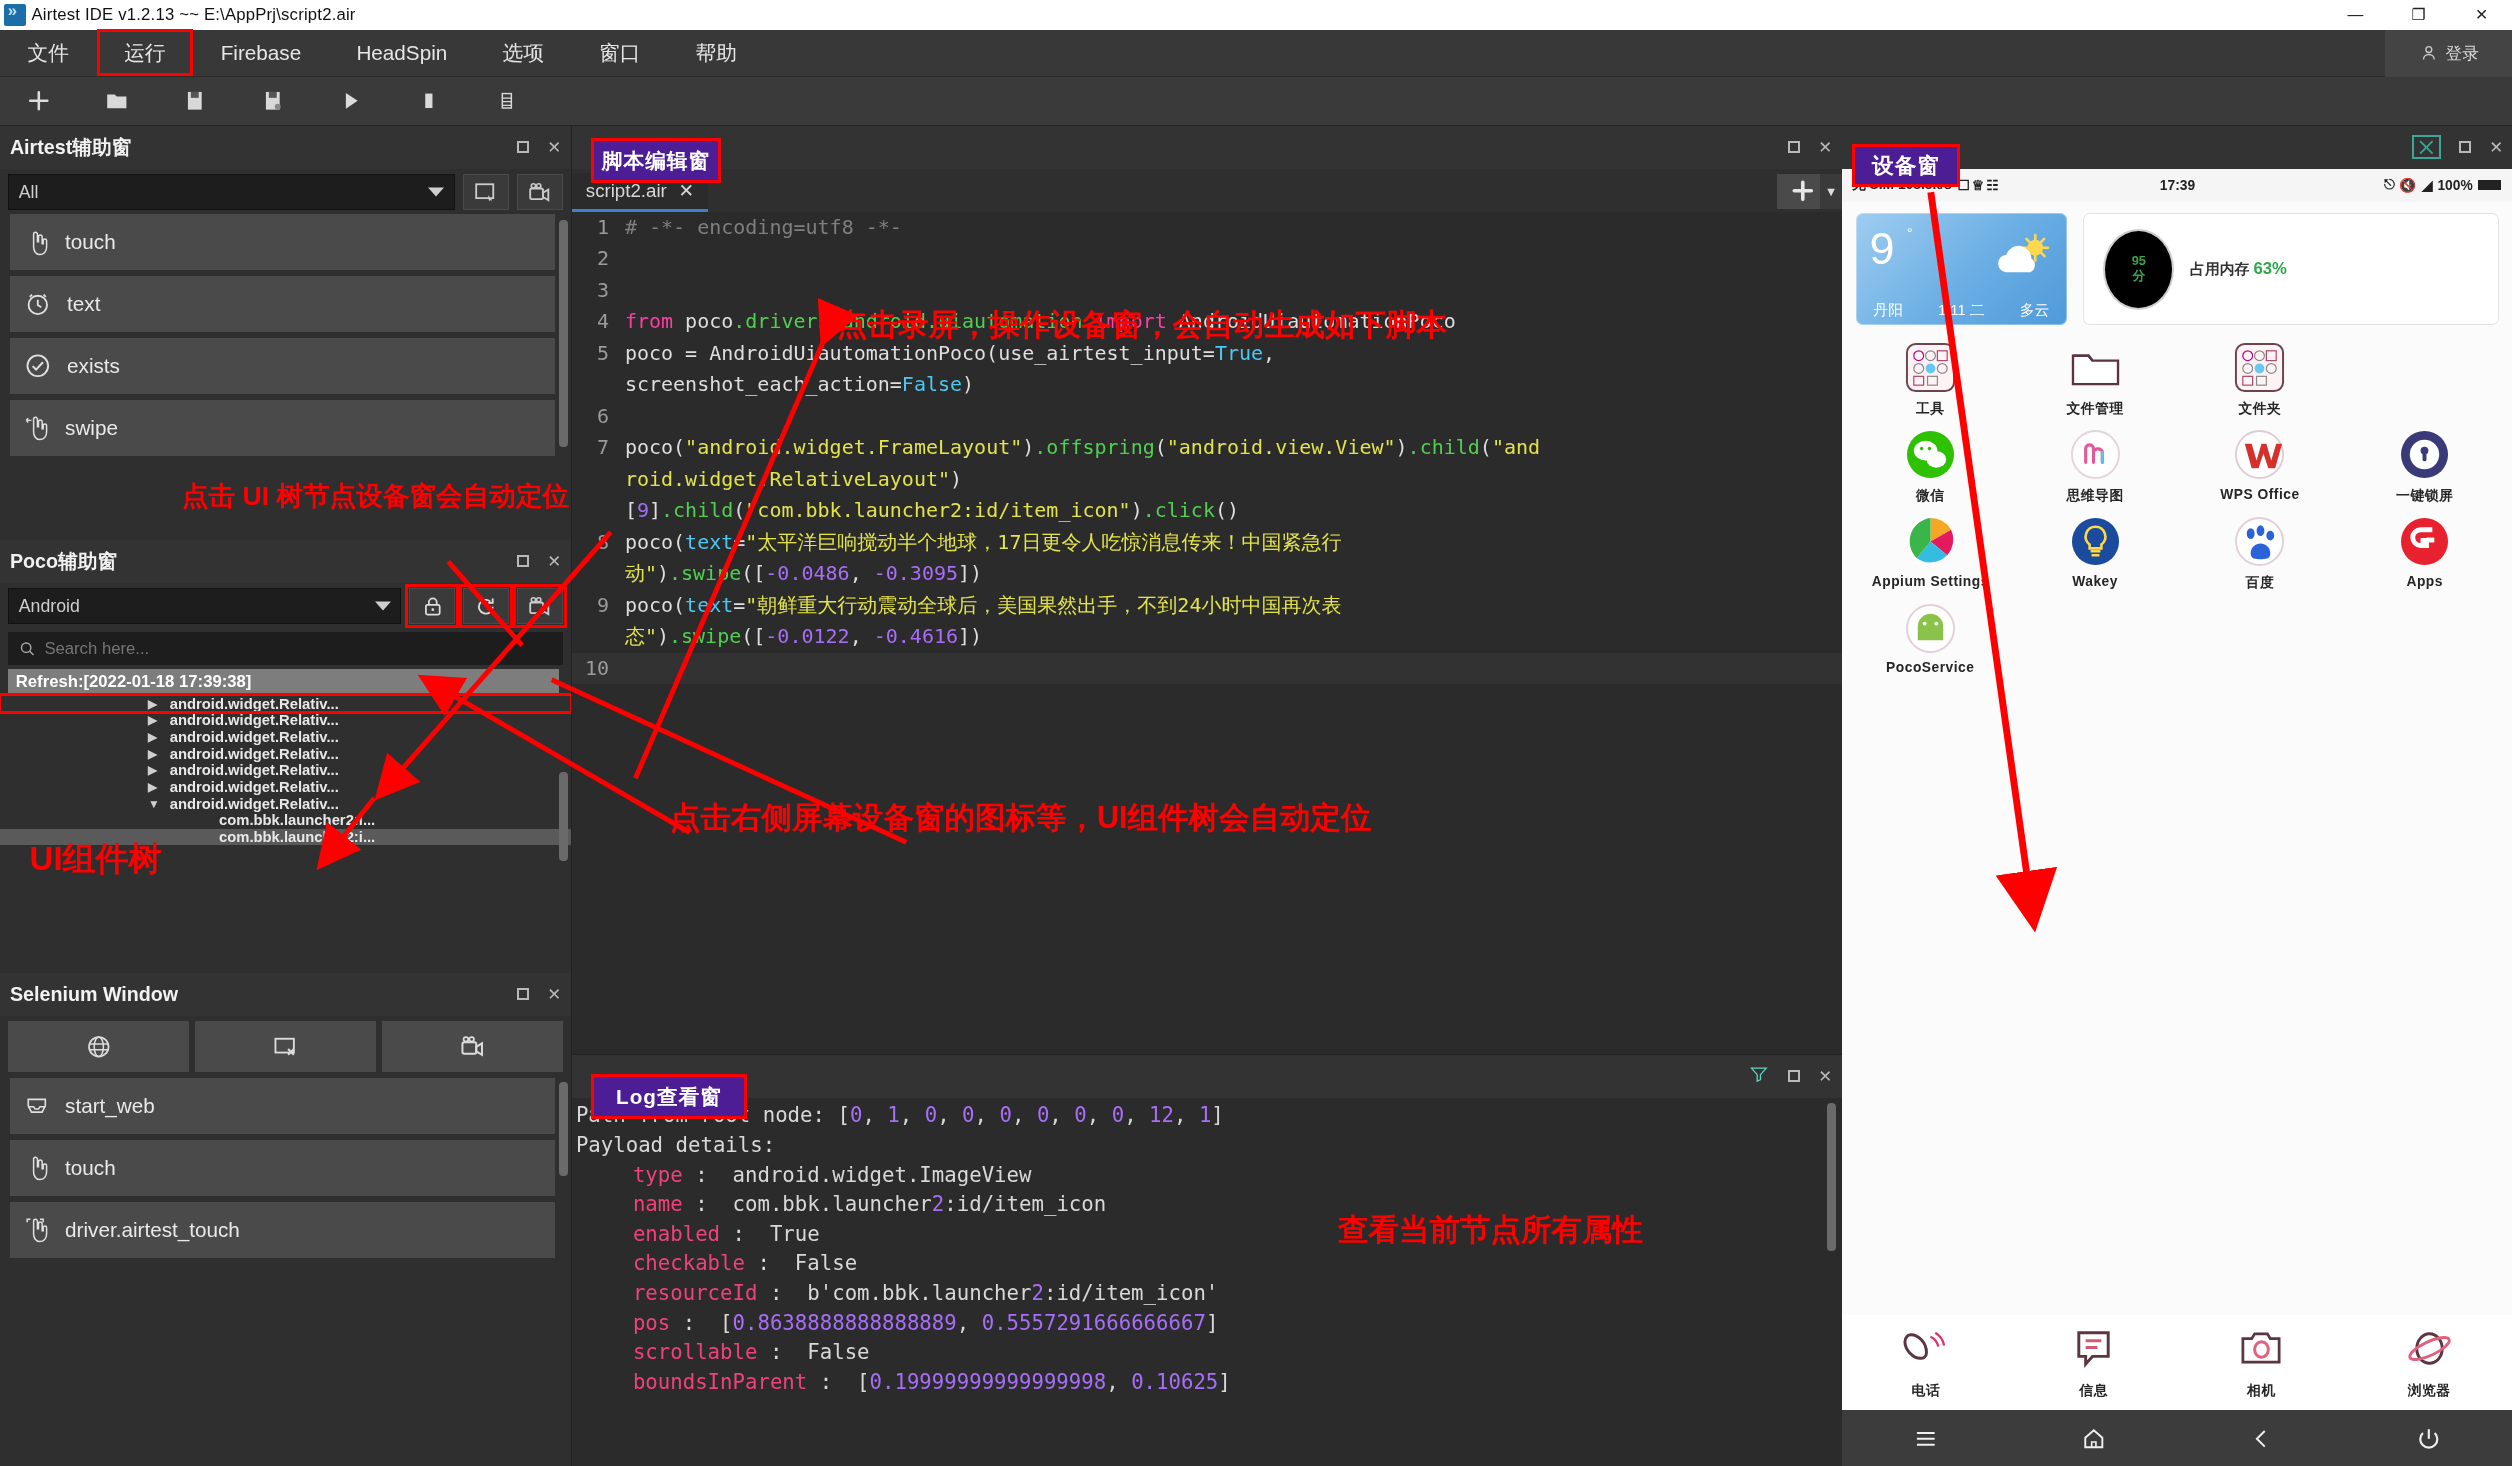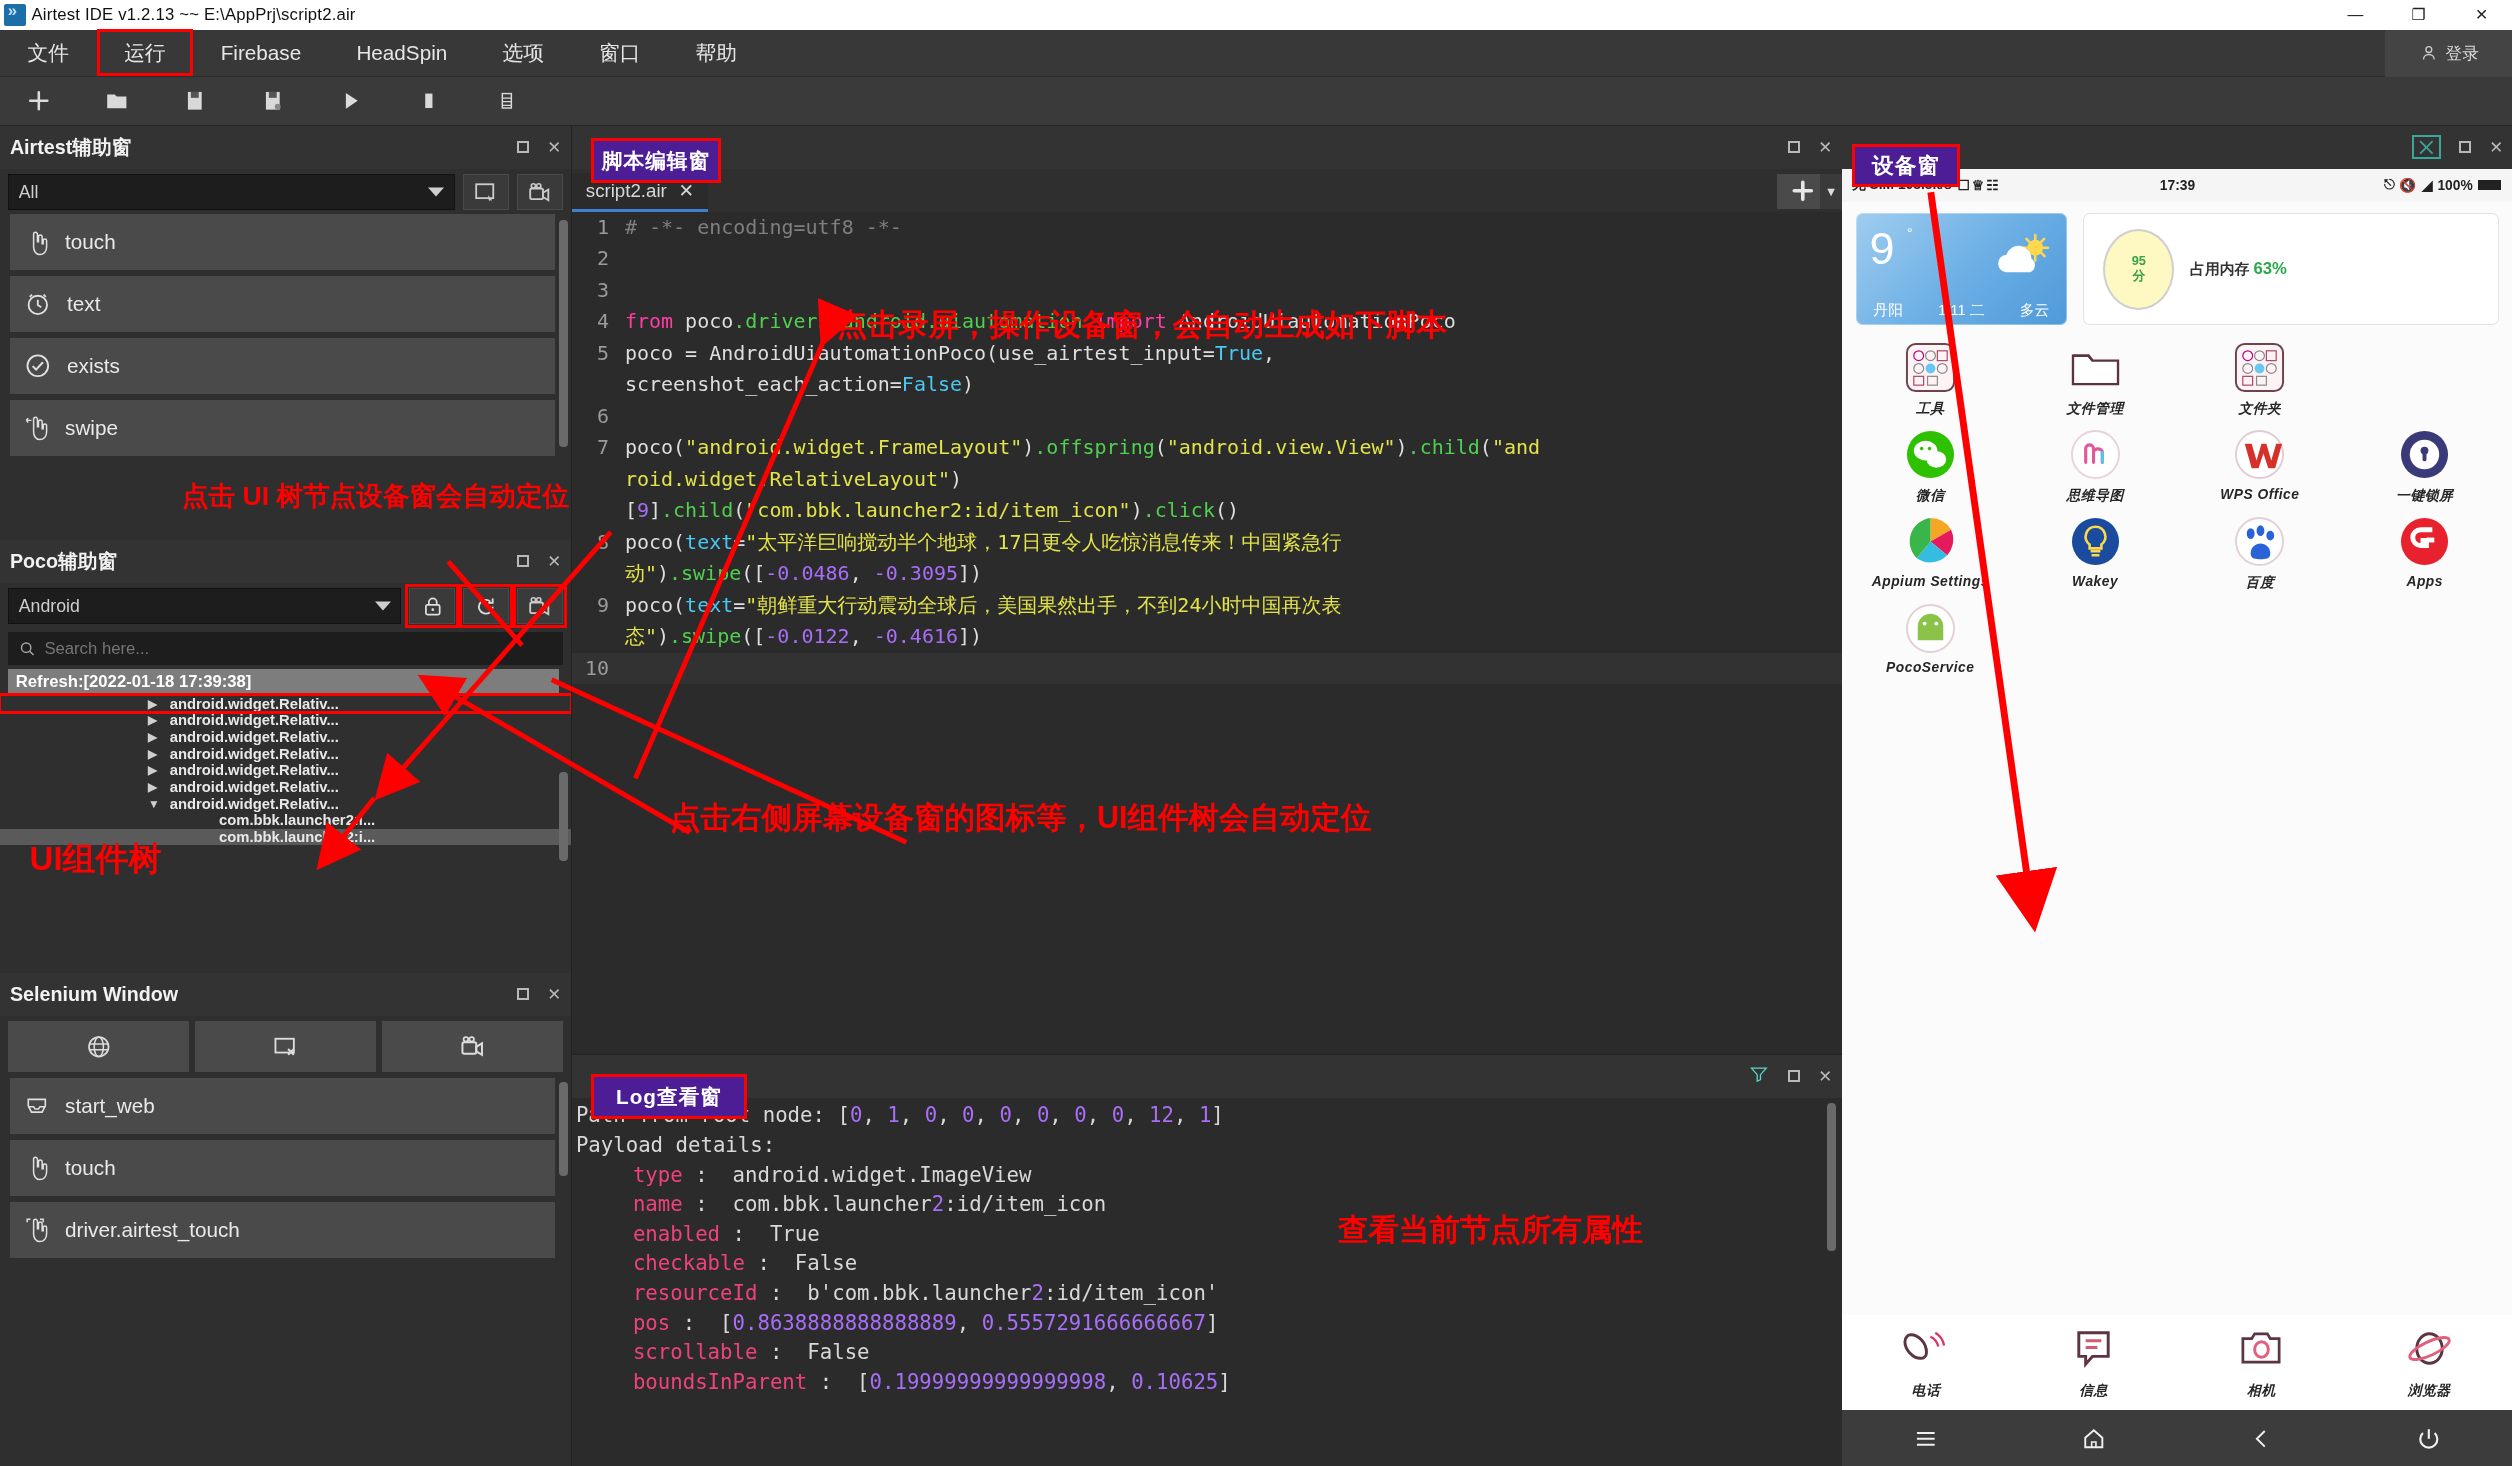--- a/index.html
+++ b/index.html
@@ -179,26 +179,26 @@
   .weather .temp { position: absolute; left: 13.8px; top: 9.9px; font-size: 45px; font-weight: 300; }
   .weather .deg  { position: absolute; left: 51px; top: 11.8px; font-size: 14.8px; }
   .weather .wrow { position: absolute; bottom: 5.9px; left: 0; right: 0; display: flex; justify-content: space-around; font-size: 14.8px; }
   .health {
     flex: 1; height: 112px; border-radius: 6.9px; background: #fff;
     border: 1px solid #e2e2e2; display: flex; align-items: center; gap: 15.8px; padding: 0 19.7px;
   }
   .health .ring {
     width: 71px; height: 81px; border-radius: 50%; border: 2px solid #cfcfcf;
     display: flex; flex-direction: column; align-items: center; justify-content: center;
-    color: #3ba14a; font-size: 12.8px; font-weight: bold; background: #fef9c3;
+    color: #3ba14a; font-size: 12.8px; font-weight: bold; background: #000000;
   }
   .health .txt { color: #333; font-size: 14.8px; font-weight: bold; }
   .health .txt b { color: #2aa84a; font-size: 16.7px; }
   .app-grid { display: grid; grid-template-columns: repeat(4,1fr); row-gap: 7.9px; padding: 13.8px 5.9px 0 5.9px; }
-  .app-cell { display: flex; flex-direction: column; align-items: center; gap: 3.9px; font-style: italic; }
+  .app-cell { display: flex; flex-direction: column; align-items: center; gap: 3.9px; }
   .app-ico  { width: 57px; height: 57px; display: flex; align-items: center; justify-content: center; position: relative; }
   .app-lbl  { font-size: 13.8px; color: #262626; font-weight: bold; letter-spacing: 0.5px; }
   .dock { position: absolute; bottom: 0; left: 0; right: 0; height: 95px; background: #fff;
           display: grid; grid-template-columns: repeat(4,1fr); padding-top: 5.9px; }
   .navbar {
     position: absolute; bottom: 0; left: 0; right: 0; height: 57px; background: #3c3c3c;
     display: grid; grid-template-columns: repeat(4,1fr); align-items: center; justify-items: center;
   }
 </style>
 </head>

